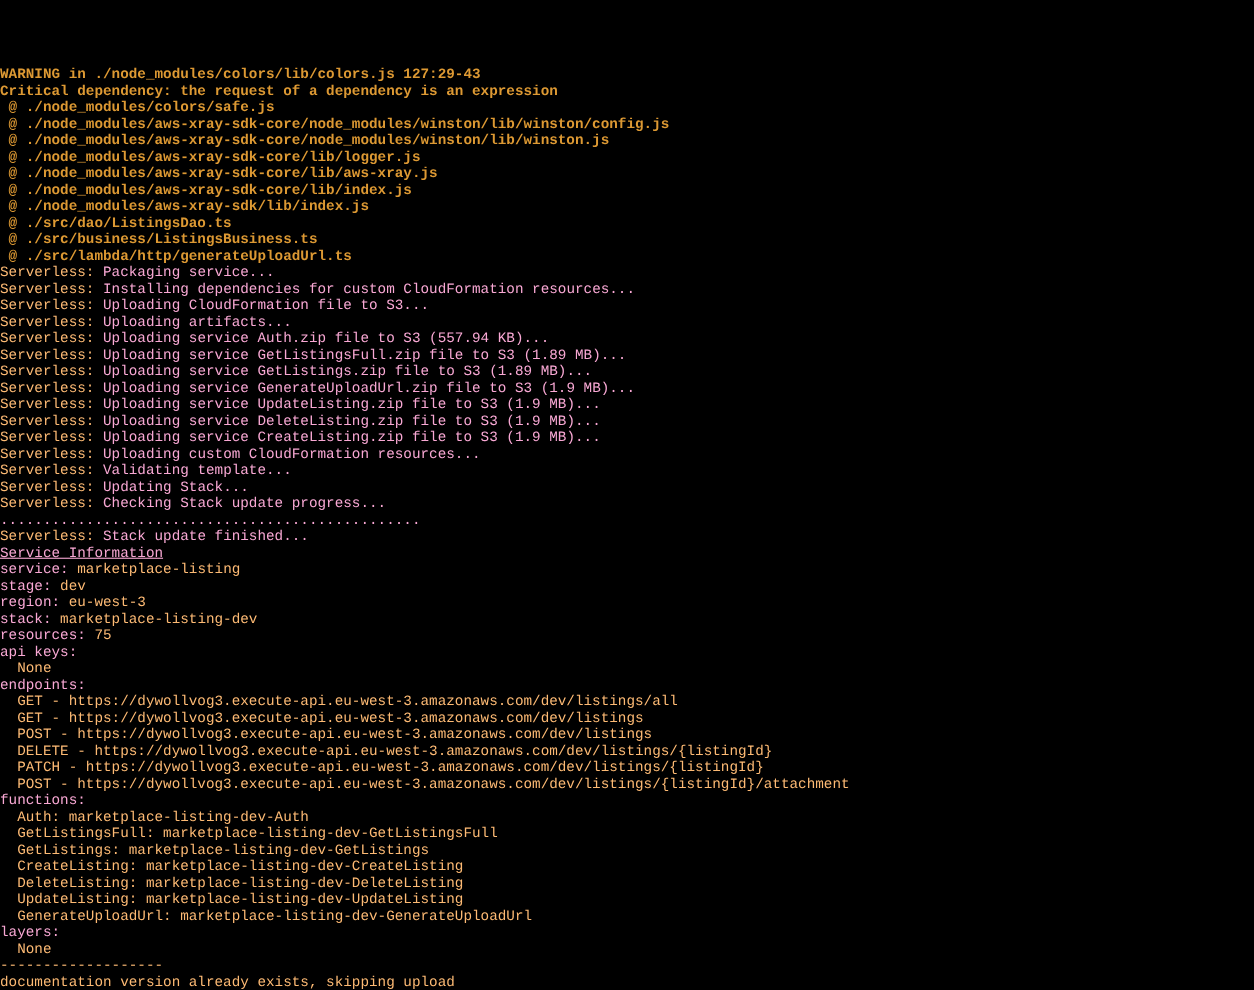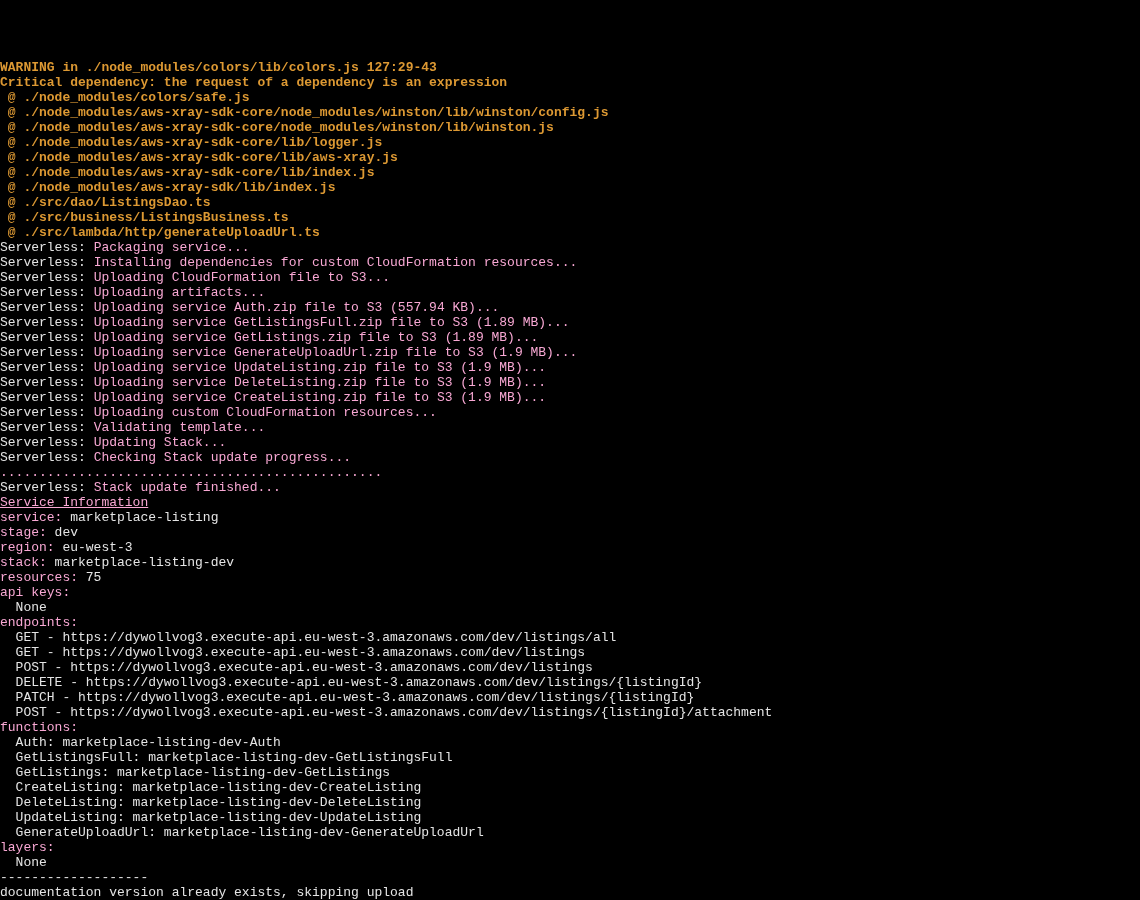--- a/index.html
+++ b/index.html
@@ -20,21 +20,21 @@
       height: 900px;
     }
     .warn-bold {
       color: #dd9933;
       font-weight: bold;
     }
     .warn {
       color: #f9a8d4;
     }
     .white {
-      color: #e5e5e5;
+      color: #fdba74;
     }
     .underline {
       text-decoration: underline;
     }
     .line {
       display: block;
     }
   </style>
 </head>
 <body>

